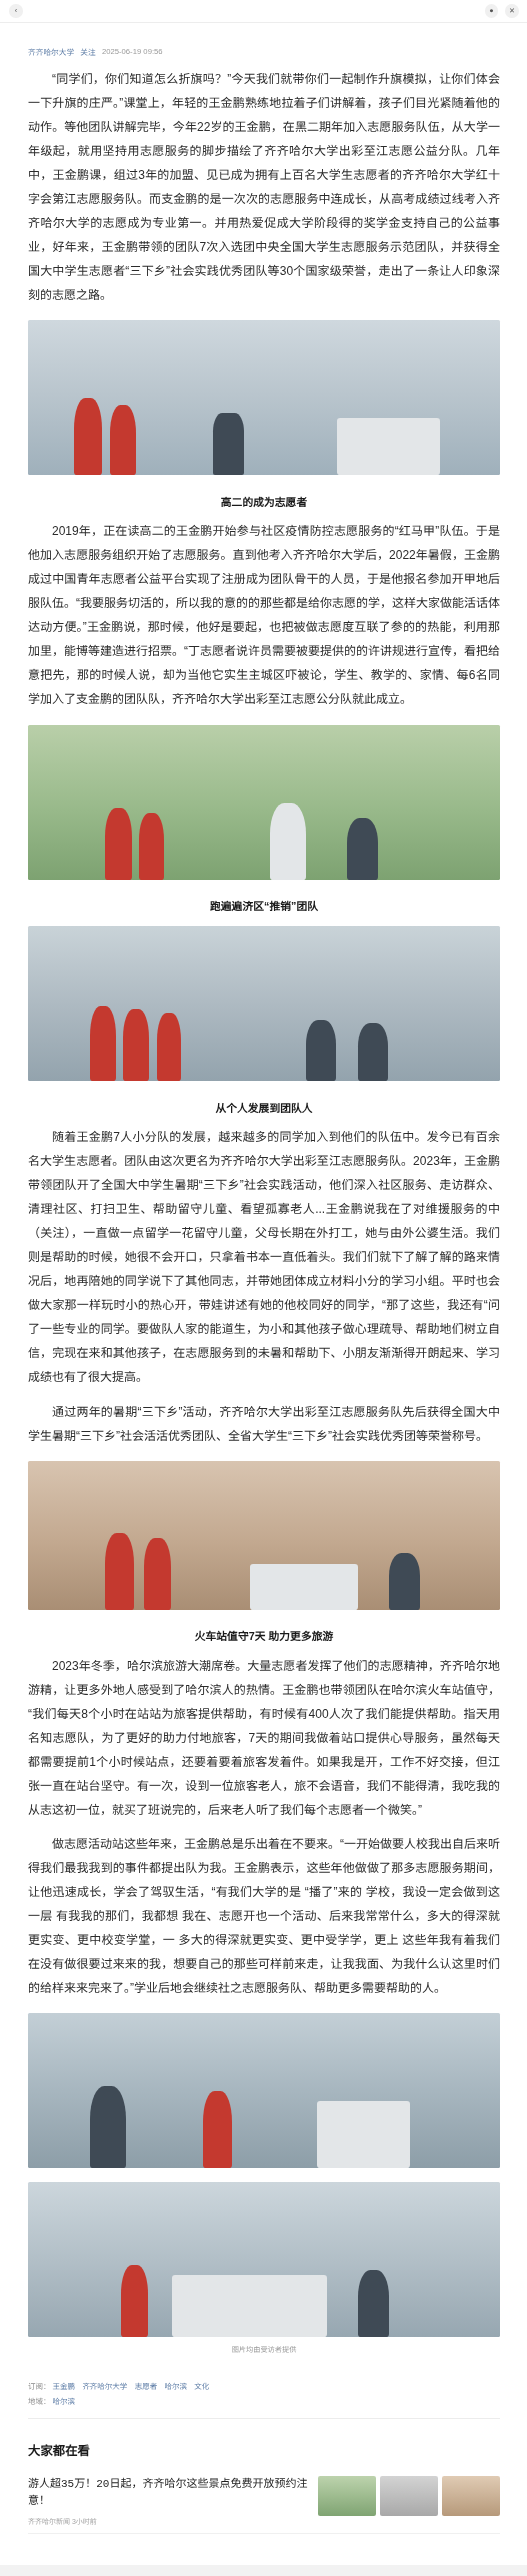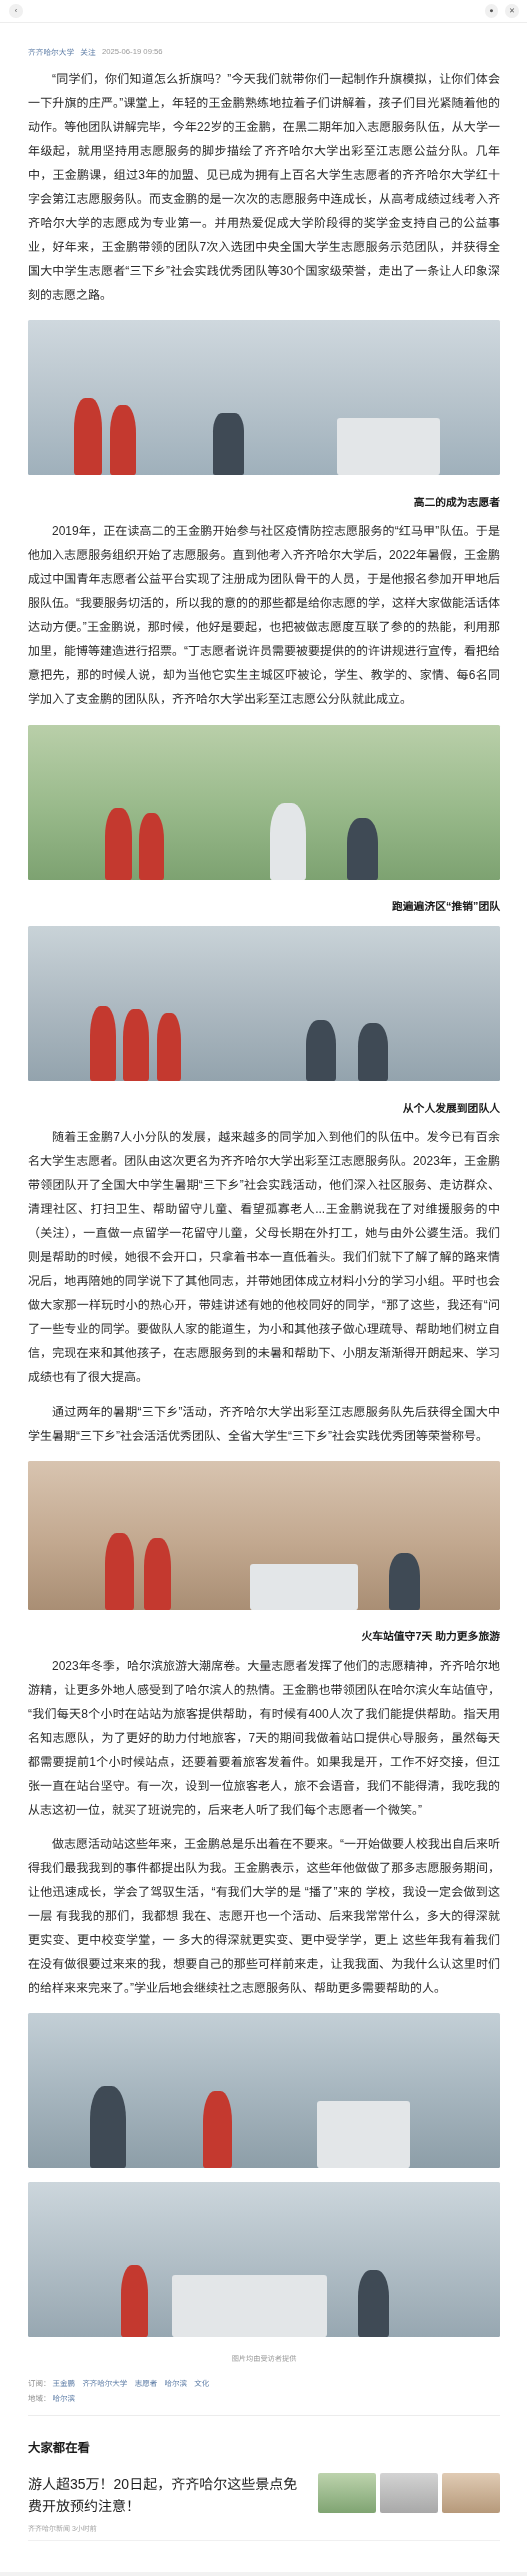--- a/index.html
+++ b/index.html
@@ -104,37 +104,37 @@
   .photo .fig-red, .photo .fig-dark, .photo .fig-light {
     position: absolute;
     bottom: 0;
     border-radius: 40% 40% 3.1px 3.1px;
   }
   .photo .fig-red  { background: #c4392f; }
   .photo .fig-dark { background: #3f4a55; }
   .photo .fig-light{ background: #e3e6e8; }
 
   .caption-head {
-    text-align: right;
+    text-align: center;
     font-weight: bold;
     font-size: 10.8px;
     color: #1a1a1a;
     margin-top: 17.5px;
   }
 
   .photo-caption {
     font-size: 7.2px;
     color: #9a9a9a;
     text-align: center;
-    margin-top: 16px;
+    margin-top: 7px;
   }
 
   
   .tagline {
-    margin-top: 13px;
+    margin-top: 25px;
     font-size: 7.5px;
     color: #8a8a8a;
     line-height: 2;
     padding-bottom: 4.1px;
   }
   .tagline .k { color: #8a8a8a; }
   .tagline .v { color: #5b7ba5; margin-right: 5.2px; }
 
   .divider {
     height: 0.5px;
@@ -156,23 +156,24 @@
   }
   .rel-item {
     display: flex;
     gap: 8.2px;
     padding: 7.2px 0;
     border-bottom: 0.5px solid #f0f0f0;
     align-items: flex-start;
   }
   .rel-text { flex: 1; }
   .rel-title {
-    font-size: 14px;
+    font-size: 11px;
     line-height: 1.6;
     color: #1f1f1f;
+    font-family: Liberation Mono, monospace;
   }
   .rel-sub {
     margin-top: 5.2px;
     font-size: 7px;
     color: #a5a5a5;
   }
   .rel-thumbs { display: flex; gap: 4.1px; }
   .thumb {
     width: 58px; height: 40px;
     border-radius: 2.1px;

